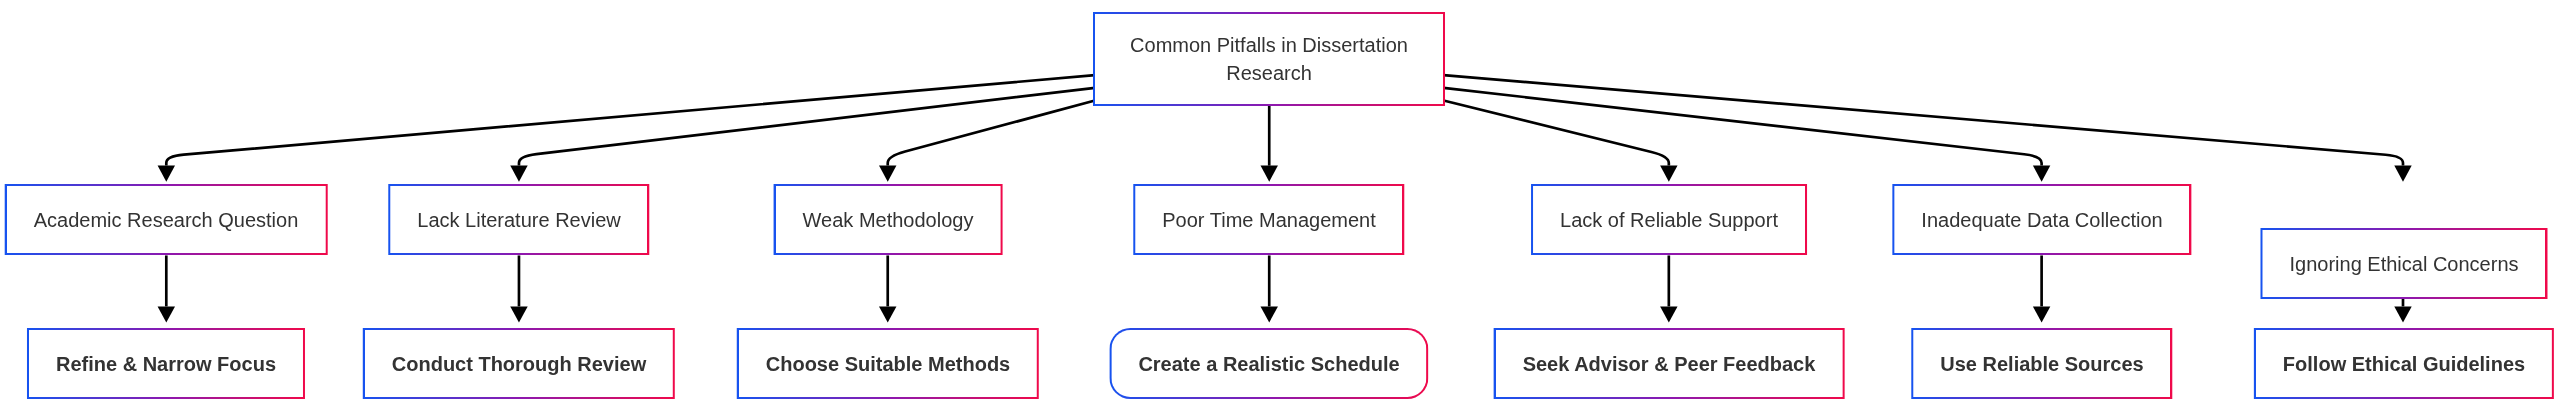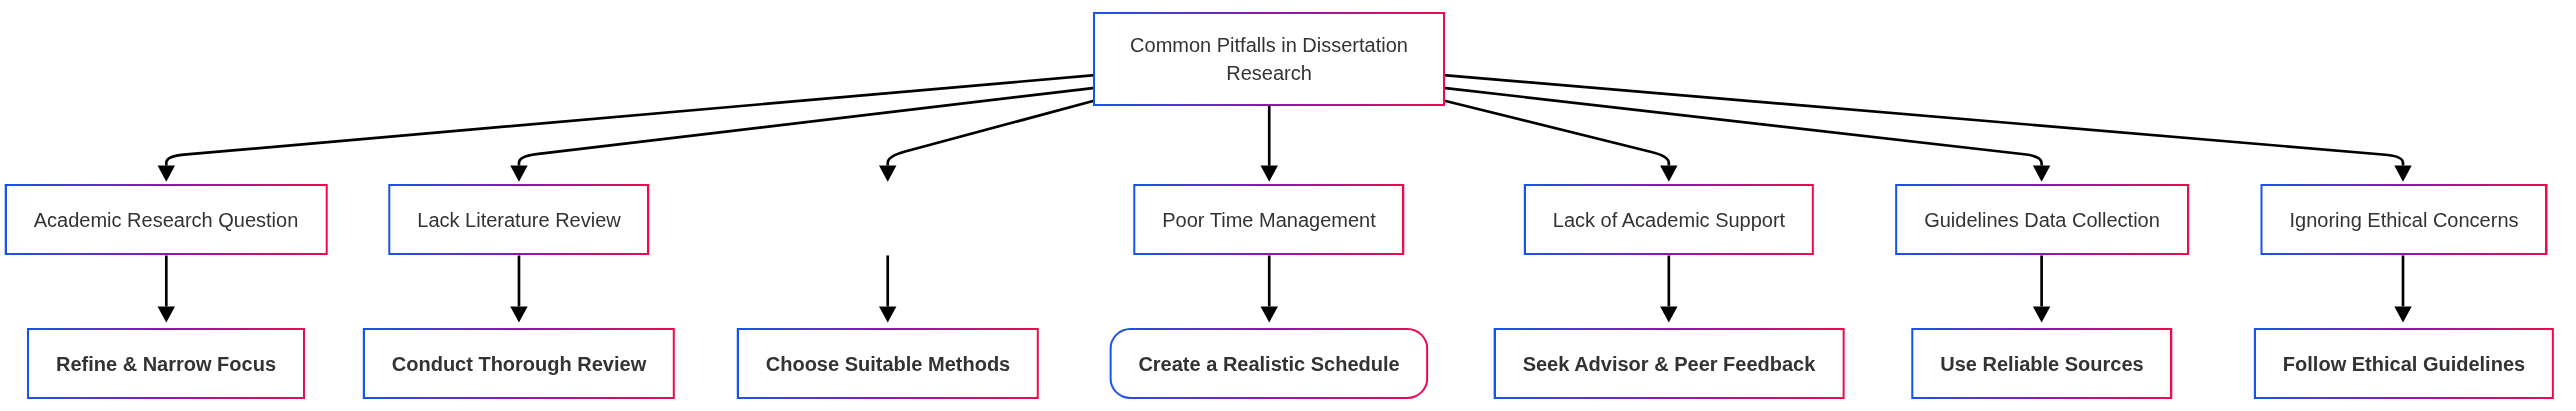--- a/index.html
+++ b/index.html
@@ -83,24 +83,25 @@
       <path d="M 3044 381 L 3044 457" fill="none" stroke="#000000" stroke-width="4"></path>
       <polygon points="3031,457 3057,457 3044,481" fill="#000000"></polygon>
       <path d="M 3583 381 L 3583 457" fill="none" stroke="#000000" stroke-width="4"></path>
       <polygon points="3570,457 3596,457 3583,481" fill="#000000"></polygon>
     </svg>
 
   <div class="node root" style="left:1269px;">Common Pitfalls in Dissertation Research</div>
 
   <div class="node row2" style="left:166px;">Academic Research Question</div>
   <div class="node row2" style="left:519px;">Lack Literature Review</div>
+  <div class="node row2" style="left:888px;">Weak Methodology</div>
   <div class="node row2" style="left:1269px;">Poor Time Management</div>
-  <div class="node row2" style="left:1669px;">Lack of Academic Support</div>
-  <div class="node row2" style="left:2042px;">Guidelines Data Collection</div>
-  <div class="node row2" style="left:2404px;">Ignoring Ethical Concerns</div>
+  <div class="node row2" style="left:1669px;">Lack of Reliable Support</div>
+  <div class="node row2" style="left:2042px;">Inadequate Data Collection</div>
+  <div class="node row2" style="left:2404px;margin-top:44px;">Ignoring Ethical Concerns</div>
 
   <div class="node row3" style="left:166px;">Refine &amp; Narrow Focus</div>
   <div class="node row3" style="left:519px;">Conduct Thorough Review</div>
   <div class="node row3" style="left:888px;">Choose Suitable Methods</div>
   <div class="node row3" style="left:1269px;border-radius:21px;">Create a Realistic Schedule</div>
   <div class="node row3" style="left:1669px;">Seek Advisor &amp; Peer Feedback</div>
   <div class="node row3" style="left:2042px;">Use Reliable Sources</div>
   <div class="node row3" style="left:2404px;">Follow Ethical Guidelines</div>
 
 </div>

